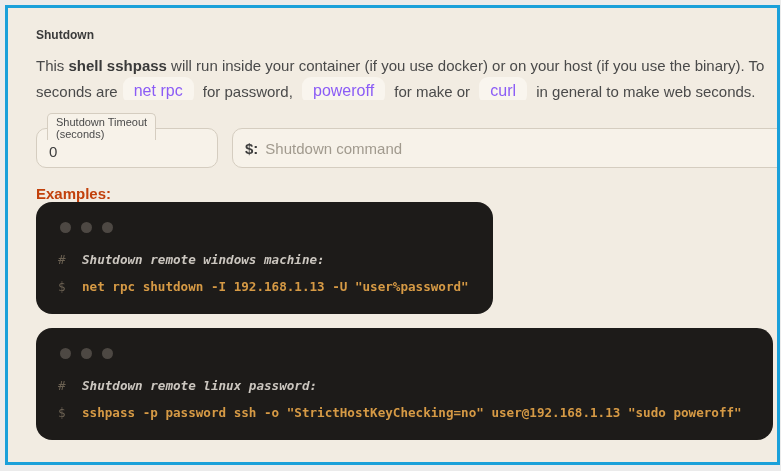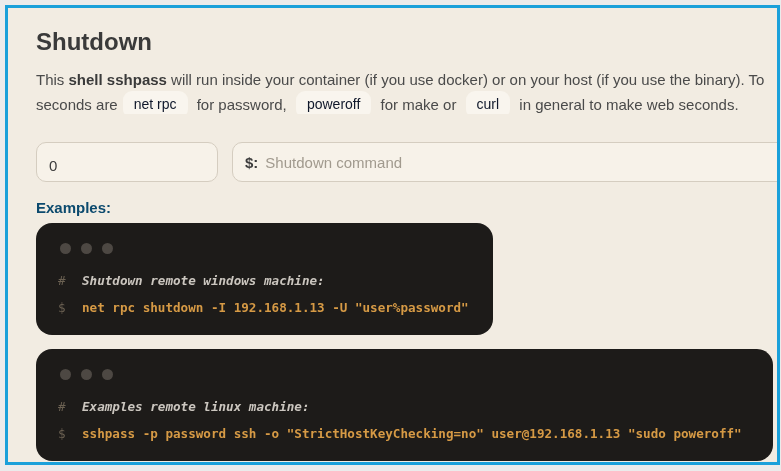--- a/index.html
+++ b/index.html
@@ -10,39 +10,39 @@
   }
   .app {
     position: absolute;
     top: 5px; left: 5px; right: 1px; bottom: 6px;
     border: 3px solid #1aa0da;
     background: #f2ece2;
     overflow: hidden;
     padding: 20px 0 0 28px;
   }
   .page-title {
-    font-size: 24px;
+    font-size: 12px;
     font-weight: bold;
     color: #3a3a3a;
     margin-bottom: 12px;
   }
   .intro { color: #4a4a4a; font-size: 15px; }
   .intro-line {
     white-space: nowrap;
     overflow: hidden;
     line-height: 23px;
     height: 23px;
   }
   .intro-line strong { color: #3a3a3a; }
   .chip {
     display: inline-block;
     font-family: "Liberation Sans", sans-serif;
-    font-size: 14px;
+    font-size: 16px;
     background: #f9f5ee;
-    color: #0f172a;
+    color: #8b5cf6;
     border-radius: 9px;
     padding: 2px 11px;
     margin: 0 5px;
     vertical-align: 1px;
   }
   .form-row {
     display: flex;
     gap: 14px;
     margin-top: 28px;
     margin-bottom: 17px;
@@ -97,22 +97,21 @@
     background: transparent;
     outline: none;
     font-family: "Liberation Sans", sans-serif;
     font-size: 15px;
     color: #3c3c3c;
   }
   .command-input::placeholder, .timeout-input::placeholder { color: #a19a8e; opacity: 1; }
   .examples-heading {
     font-size: 15px;
     font-weight: bold;
-    color: #0c4a6e;
-    margin-bottom: 7px;
+    color: #c2410c;
   }
   .code-block {
     background: #1d1b19;
     border-radius: 16px;
     padding: 15px 20px 14px 22px;
     margin-bottom: 14px;
     font-family: "DejaVu Sans Mono", monospace;
     font-size: 12.6px;
   }
   .code-block.win { width: 457px; }
@@ -131,20 +130,24 @@
 
   <div class="page-title">Shutdown</div>
 
   <div class="intro">
     <div class="intro-line"><span>This </span><strong>shell sshpass</strong><span> will run inside your container (if you use docker) or on your host (if you use the binary). To</span></div>
     <div class="intro-line"><span>seconds are</span><code class="chip">net rpc</code><span> for password, </span><code class="chip">poweroff</code><span> for make or </span><code class="chip">curl</code><span> in general to make web seconds.</span></div>
   </div>
 
   <div class="form-row">
     <div class="field">
+      <div class="float-label">
+        <span>Shutdown Timeout</span>
+        <span>(seconds)</span>
+      </div>
       <input class="text-input timeout-input" type="text" value="0" style="">
     </div>
     <div class="field">
       <div class="command-wrap">
         <span class="command-prefix">$:</span>
         <input class="command-input" type="text" placeholder="Shutdown command" style="">
       </div>
     </div>
   </div>
 
@@ -164,20 +167,20 @@
     </div>
   </div>
 
   <div class="code-block linux">
     <div class="dots">
       <span class="dot"></span>
       <span class="dot"></span>
       <span class="dot"></span>
     </div>
     <div class="code-line">
-      <span class="prompt">#</span><span class="code-comment">Examples remote linux machine:</span>
+      <span class="prompt">#</span><span class="code-comment">Shutdown remote linux password:</span>
     </div>
     <div class="code-line">
       <span class="prompt">$</span><span class="code-command">sshpass -p password ssh -o "StrictHostKeyChecking=no" user@192.168.1.13 "sudo poweroff"</span>
     </div>
   </div>
 
 </div>
 
 </body></html>

